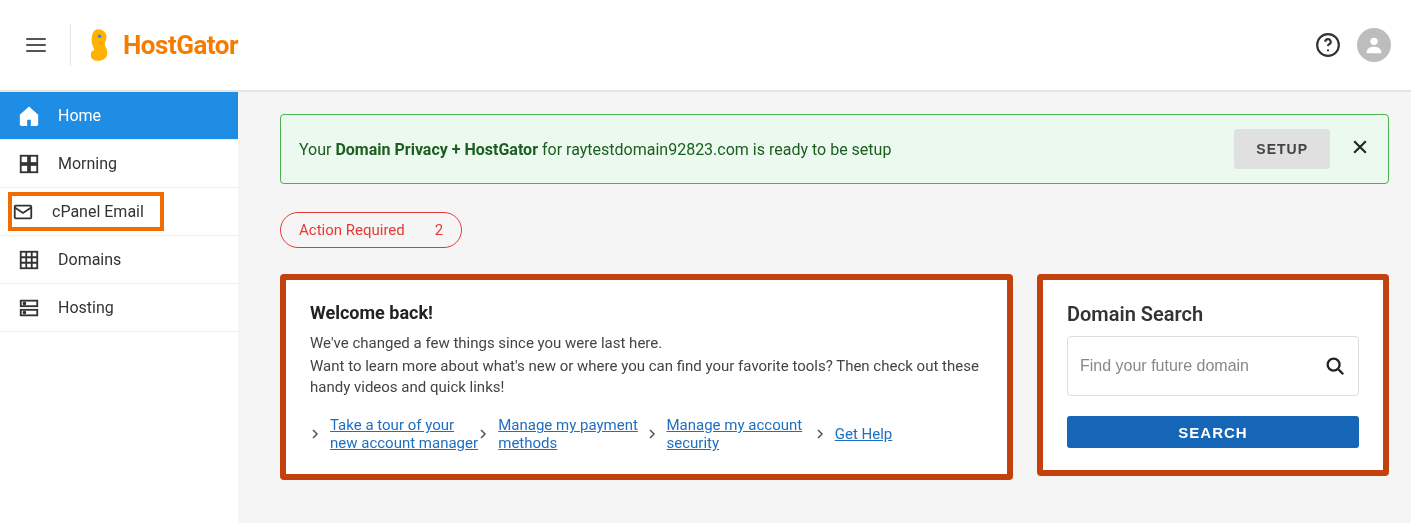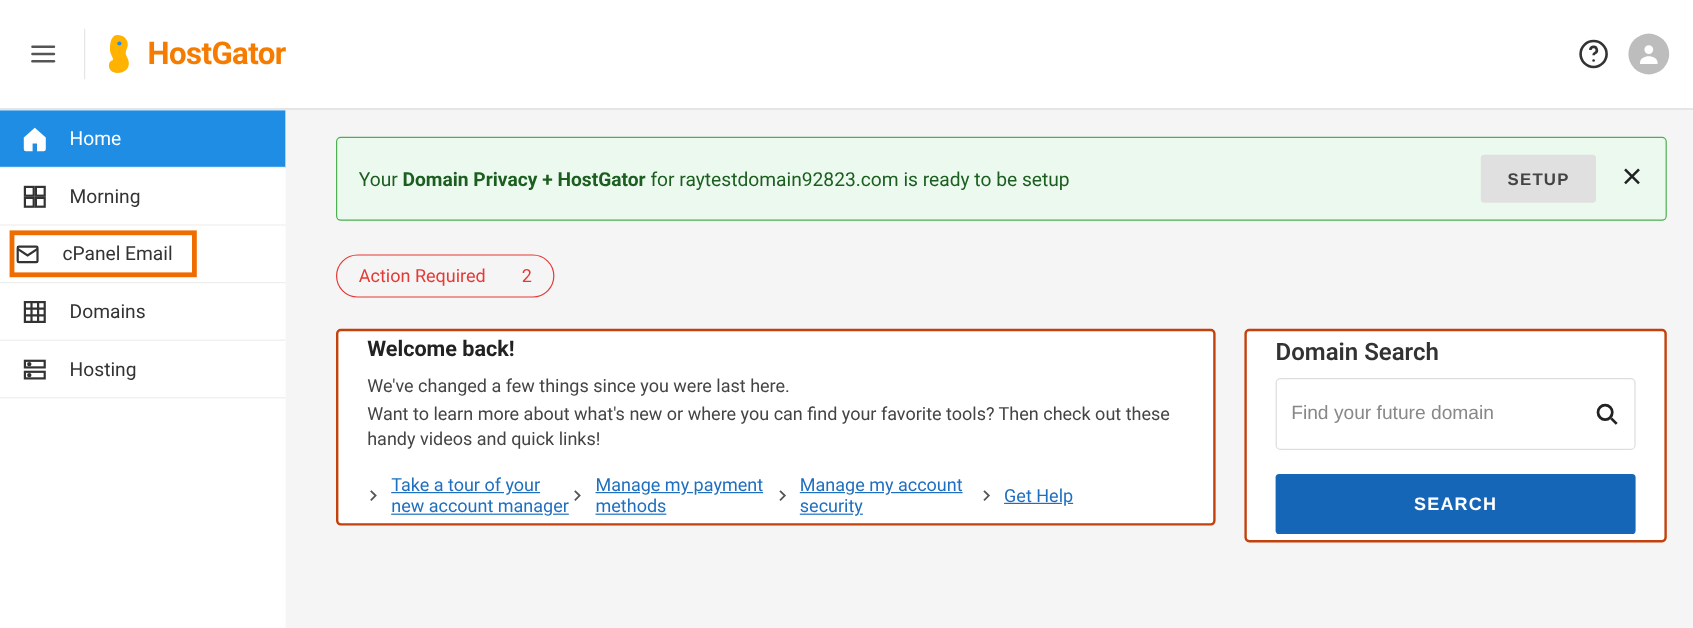--- a/index.html
+++ b/index.html
@@ -55,40 +55,40 @@
 
   .greeting-row { display:flex; align-items:center; gap: 18px; margin-bottom: 26px; }
   .greeting { font-size: 30px; color: #444; font-weight: 400; }
   .redact { display:inline-block; width: 46px; height: 30px; background: #f3f3f3; vertical-align: middle; }
   .action-pill {
     display:inline-flex; align-items:flex-end; gap: 30px; border: 1px solid #e53935;
     color: #e53935; border-radius: 22px; padding: 8px 18px; font-size: 15px; cursor:pointer;
   }
 
   .cols { display:flex; gap: 24px; align-items: flex-start; }
-  .card { background:#fff; border:2px solid #c2410c; border-radius:4px; padding: 5px 24px; }
+  .card { background:#fff; border:6px solid #c2410c; border-radius:4px; padding: 22px 24px; }
   .card.welcome { flex: 1; }
   .card.dsearch { width: 352px; }
   .welcome h3 { font-size: 18px; font-weight: 700; color:#222; margin-bottom: 10px; }
   .welcome p { font-size: 15px; color:#444; line-height: 1.4; margin-bottom: 2px; }
   .links-grid { display:grid; grid-template-columns: 1fr 1fr 1fr 1fr; row-gap: 22px; margin-top: 18px; }
   .qlink { display:flex; align-items:center; gap: 10px; color:#1f6fc0; font-size:15px; cursor:pointer; }
   .qlink span { text-decoration: underline; }
   .qlink svg { width:10px; height:10px; flex-shrink:0; }
 
   .dsearch h3 { font-size: 20px; color:#333; font-weight:600; margin-bottom: 10px; }
   .search-wrap {
     display:flex; align-items:center; border:1px solid #ddd; border-radius:4px; padding: 0 12px; height: 60px; margin-bottom: 20px;
   }
   .search-wrap input { flex:1; border:none; outline:none; font-size:16px; color:#333; }
   .search-wrap input::placeholder { color:#888; }
   .search-wrap svg { width:22px; height:22px; }
   .btn-search {
     width:100%; background:#1666b7; color:#fff; border:none; border-radius:3px;
-    height:50px; font-size:15px; font-weight:700; letter-spacing:1px; cursor:pointer;
+    height:32px; font-size:15px; font-weight:700; letter-spacing:1px; cursor:pointer;
   }
 </style>
 </head>
 <body>
 
 <div class="header">
   <div class="header-left">
     <div class="hamburger">
       <span></span>
         <span></span>

